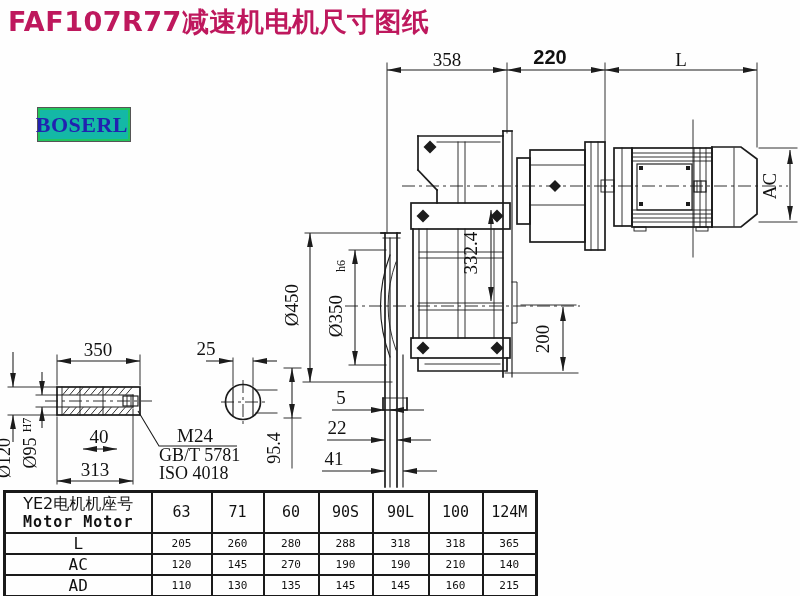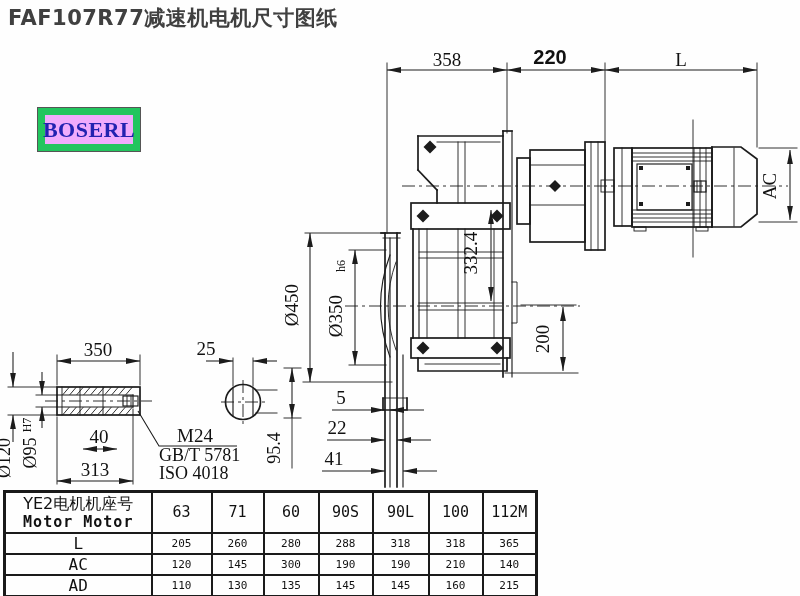--- a/index.html
+++ b/index.html
@@ -1,21 +1,21 @@
 <!DOCTYPE html>
 <html><head>
 <meta charset="utf-8">
 <style>
   html,body{margin:0;padding:0;background:#ffffff;}
   .stage{position:relative;width:800px;height:596px;background:#fefefe;overflow:hidden;
          font-family:"Liberation Sans",sans-serif;}
-  .title{position:absolute;left:8px;top:4px;font-size:21px;font-weight:bold;color:#404040;
+  .title{position:absolute;left:8px;top:4px;font-size:27px;font-weight:bold;color:#be185d;
          font-family:"DejaVu Sans",sans-serif;letter-spacing:0.5px;white-space:nowrap;}
-  .logo{position:absolute;left:38px;top:108px;width:88px;height:29px;border:7px solid #22c55e;
-        box-shadow:0 0 0 1px #555;background:#f0abfc;display:flex;align-items:center;justify-content:center;}
+  .logo{position:absolute;left:38px;top:108px;width:88px;height:29px;border:2px solid #22c55e;
+        box-shadow:0 0 0 1px #555;background:#14b8a6;display:flex;align-items:center;justify-content:flex-end;}
   .logo span{font-family:"Liberation Serif",serif;font-weight:bold;font-size:22px;color:#2222b0;letter-spacing:0.5px;}
   svg{position:absolute;left:0;top:0;}
   .o{stroke:#1c1c1c;stroke-width:1.7;fill:none;stroke-linecap:square;}
   .m{stroke:#1c1c1c;stroke-width:1.15;fill:none;stroke-linecap:square;}
   .t{stroke:#1c1c1c;stroke-width:0.9;fill:none;stroke-linecap:square;}
   .d{stroke:#1c1c1c;stroke-width:1.05;fill:none;}
   .cl{stroke:#1c1c1c;stroke-width:0.9;stroke-dasharray:13 4 3 4;fill:none;}
   .dia{fill:#1c1c1c;stroke:none;}
   .cdot{fill:#1c1c1c;stroke:none;}
   text.ds{font-family:"Liberation Serif",serif;font-size:18px;fill:#111;}
@@ -295,37 +295,37 @@
       <th>
         <div class="hd-cn">YE2电机机座号</div>
         <div class="hd-en">Motor Motor</div>
       </th>
       <th class="colhead">63</th>
       <th class="colhead">71</th>
       <th class="colhead">60</th>
       <th class="colhead">90S</th>
       <th class="colhead">90L</th>
       <th class="colhead">100</th>
-      <th class="colhead">112M</th>
+      <th class="colhead">124M</th>
     </tr>
     <tr style="height:20px">
       <td class="rowlab">L</td>
       <td class="num">205</td>
       <td class="num">260</td>
       <td class="num">280</td>
       <td class="num">288</td>
       <td class="num">318</td>
       <td class="num">318</td>
       <td class="num">365</td>
     </tr>
     <tr style="height:21px">
       <td class="rowlab">AC</td>
       <td class="num">120</td>
       <td class="num">145</td>
-      <td class="num">300</td>
+      <td class="num">270</td>
       <td class="num">190</td>
       <td class="num">190</td>
       <td class="num">210</td>
       <td class="num">140</td>
     </tr>
     <tr style="height:21px">
       <td class="rowlab">AD</td>
       <td class="num">110</td>
       <td class="num">130</td>
       <td class="num">135</td>

